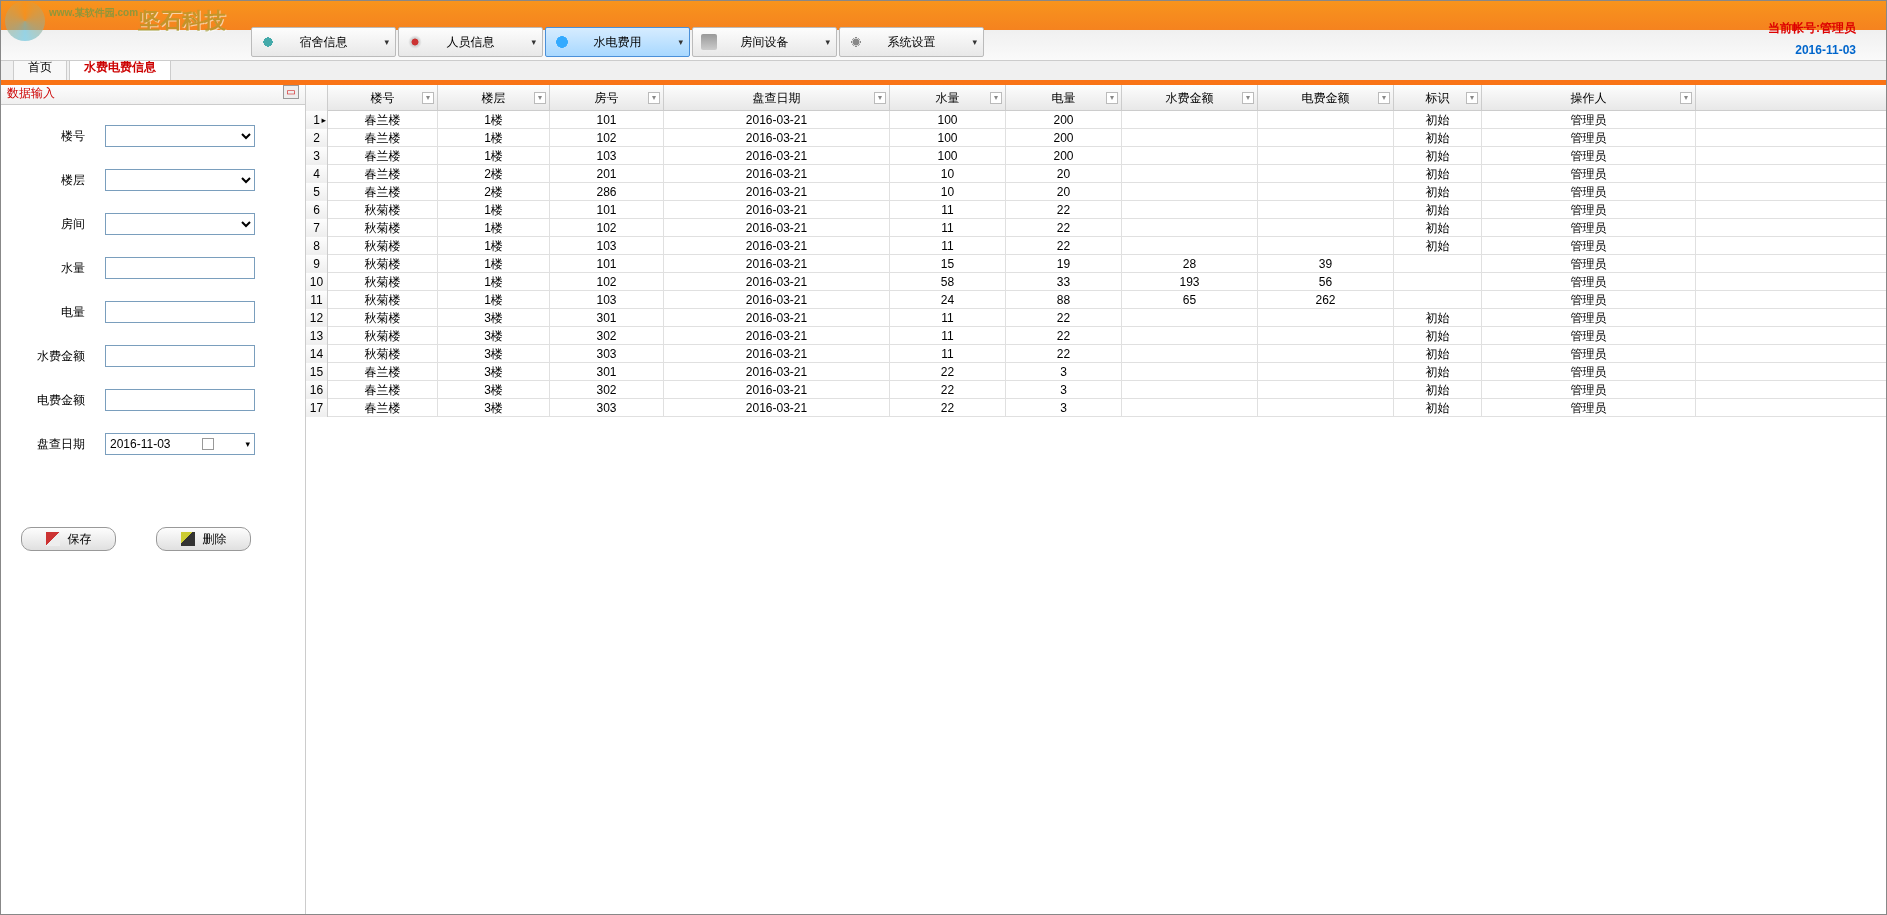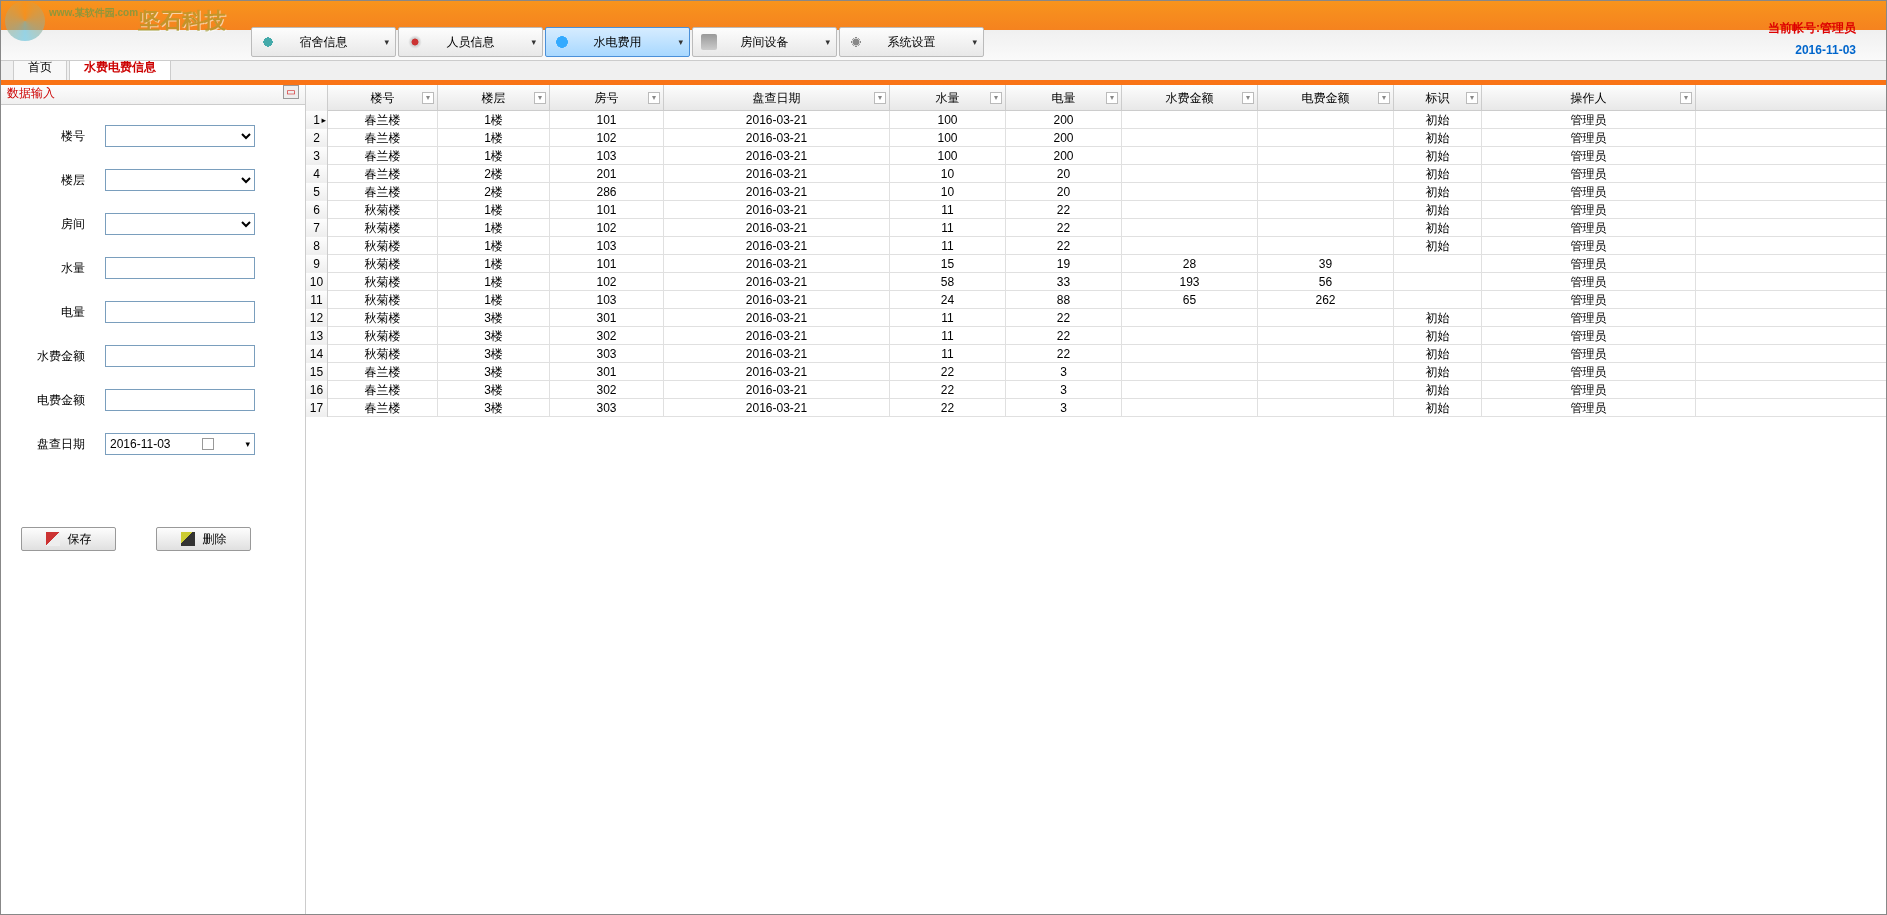--- a/index.html
+++ b/index.html
@@ -31,21 +31,21 @@
 .content{flex:1;display:flex;overflow:hidden}
 .sidebar{width:305px;border-right:1px solid #ccc;background:#fff;display:flex;flex-direction:column}
 .panel-hd{height:20px;border-bottom:1px solid #ccc;display:flex;align-items:flex-start;padding:0 6px;color:#c00;background:linear-gradient(#fdfdfd,#f0f0f0)}
 .panel-hd .close{margin-left:auto;width:16px;height:14px;border:1px solid #999;background:#eee;text-align:center;line-height:11px;cursor:pointer;font-size:10px}
 .form{padding:20px 14px}
 .frow{display:flex;align-items:center;margin-bottom:22px}
 .frow label{width:90px;text-align:right;padding-right:20px}
 .frow select,.frow input{width:150px;height:22px;border:1px solid #7a9ebd;padding:0 4px;background:#fff}
 .frow .date{display:flex;align-items:center;gap:4px;border:1px solid #7a9ebd;width:150px;height:22px;padding:0 4px;justify-content:space-between}
 .btns{display:flex;gap:40px;padding:30px 20px}
-.btn{width:95px;height:24px;background:linear-gradient(#fdfdfd,#e0e0e0);border:1px solid #999;border-radius:2px;display:flex;align-items:center;justify-content:center;gap:8px;cursor:pointer}
+.btn{width:95px;height:24px;background:linear-gradient(#fdfdfd,#e0e0e0);border:1px solid #999;border-radius:10px;display:flex;align-items:center;justify-content:center;gap:8px;cursor:pointer}
 .bi{width:14px;height:14px}
 .bi.save{background:linear-gradient(135deg,#c33 50%,#eee 50%)}
 .bi.del{background:linear-gradient(135deg,#cc3 40%,#333 42%)}
 .grid{flex:1;display:flex;flex-direction:column;overflow:auto}
 .ghead{display:flex;background:linear-gradient(#fdfdfd,#e8e8e8);border-bottom:1px solid #ccc;height:26px}
 .gh{border-right:1px solid #ccc;display:flex;align-items:center;justify-content:center;position:relative;height:26px}
 .gh .fd{position:absolute;right:3px;width:12px;height:12px;border:1px solid #bbb;background:#fff;font-size:8px;line-height:10px;text-align:center;color:#888;cursor:pointer}
 .gbody{flex:1}
 .grow{display:flex;height:18px;border-bottom:1px solid #e0e0e0}
 .gc{border-right:1px solid #e0e0e0;display:flex;align-items:center;justify-content:center;height:18px;overflow:hidden}

